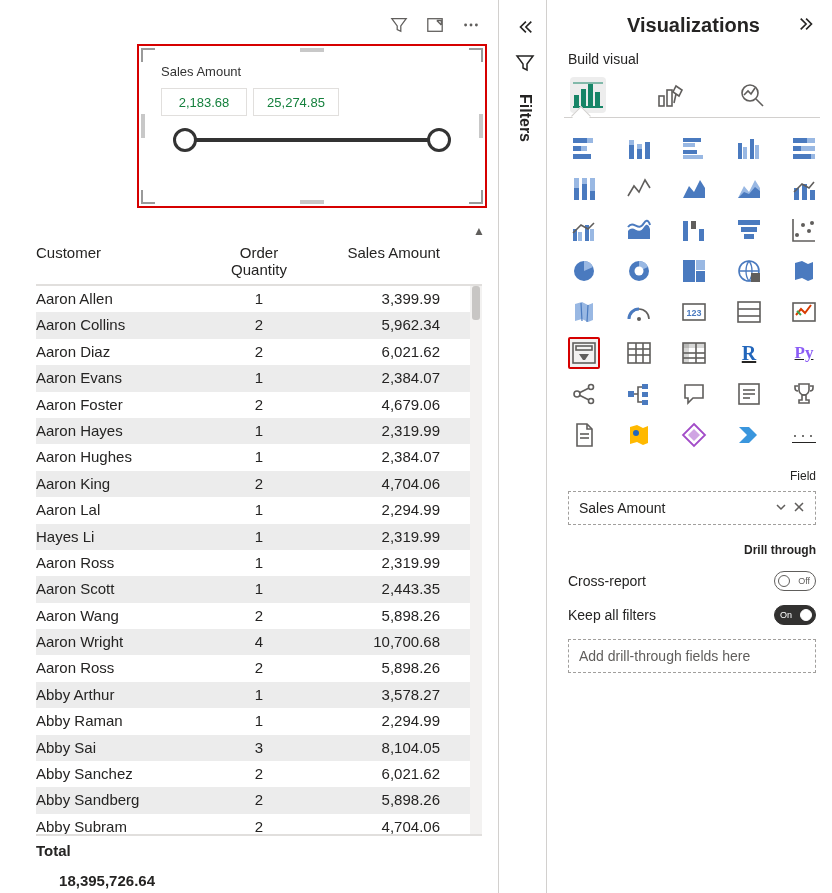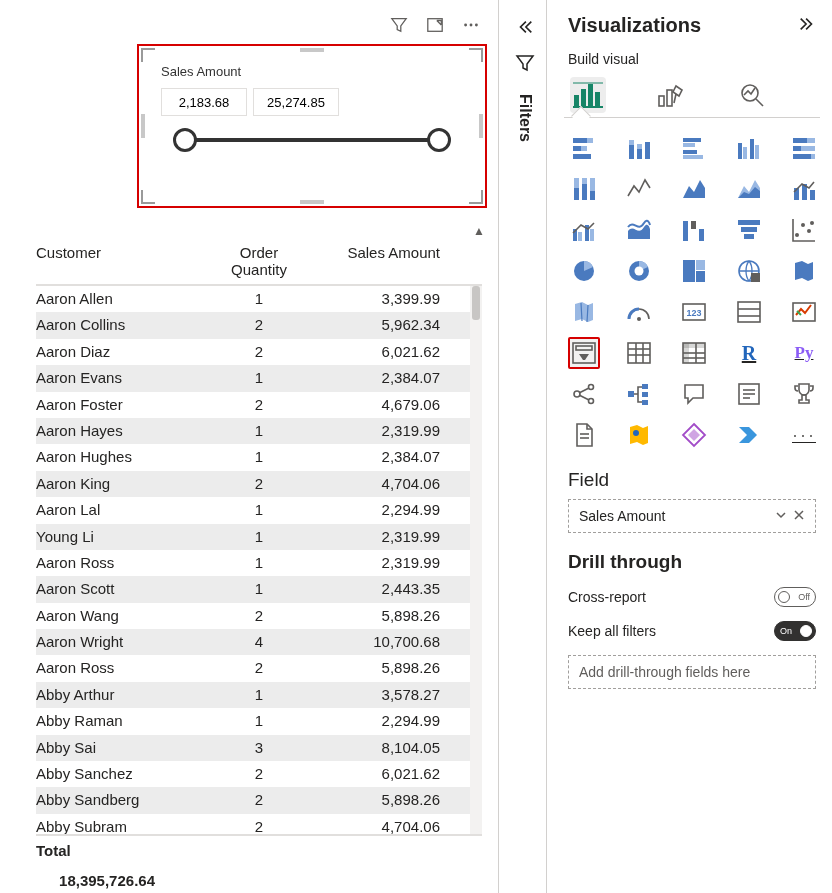--- a/index.html
+++ b/index.html
@@ -59,21 +59,21 @@
       color: #333;
     }
     .slicer-input {
       position: absolute;
       top: 38px;
       width: 86px; height: 28px;
       border: 1px solid #e1dfdd;
       font-size: 13px;
       text-align: center;
       background: #fff;
-      color: #000000;
+      color: #15803d;
     }
     .slicer-input.low { left: 18px; }
     .slicer-input.high { left: 110px; }
     .slider-track {
       position: absolute;
       left: 42px; right: 42px; top: 88px;
       height: 4px;
       background: #333;
     }
     .slider-thumb {
@@ -180,21 +180,21 @@
 
     
     .viz-pane {
       position: absolute;
       left: 548px; top: 0; right: 0; bottom: 0;
       padding: 14px 16px 0 20px;
       overflow: hidden;
     }
     .viz-head {
       display: flex;
-      justify-content: space-between;
+      justify-content: flex-end;
       align-items: center;
       margin-bottom: 14px;
       gap: 38px;
     }
     .viz-title { font-size: 20px; font-weight: 600; }
     .build-label { font-size: 14px; margin-bottom: 10px; }
     .tab-row {
       display: flex;
       gap: 46px;
       align-items: center;
@@ -230,23 +230,24 @@
       text-decoration: underline;
     }
     .viz-item {
       width: 32px; height: 32px;
       display: flex; align-items: center; justify-content: center;
       border-radius: 2px;
     }
     .viz-item.selected { border: 2px solid #d60000; background:#f3f2f1; }
 
     .section-label {
-      font-size: 19px;
+      font-size: 12px;
       margin-top: 18px;
       margin-bottom: 8px;
+      text-align: right;
     }
     .field-well {
       border: 1px dashed #a19f9d;
       height: 34px;
       display: flex;
       align-items: center;
       padding: 0 10px;
       font-size: 14px;
       justify-content: space-between;
     }
@@ -391,21 +392,21 @@
           <div class="col-cust">Aaron King</div>
           <div class="col-qty">2</div>
           <div class="col-amt">4,704.06</div>
         </div>
         <div class="tbl-row">
           <div class="col-cust">Aaron Lal</div>
           <div class="col-qty">1</div>
           <div class="col-amt">2,294.99</div>
         </div>
         <div class="tbl-row">
-          <div class="col-cust">Young Li</div>
+          <div class="col-cust">Hayes Li</div>
           <div class="col-qty">1</div>
           <div class="col-amt">2,319.99</div>
         </div>
         <div class="tbl-row">
           <div class="col-cust">Aaron Ross</div>
           <div class="col-qty">1</div>
           <div class="col-amt">2,319.99</div>
         </div>
         <div class="tbl-row">
           <div class="col-cust">Aaron Scott</div>

